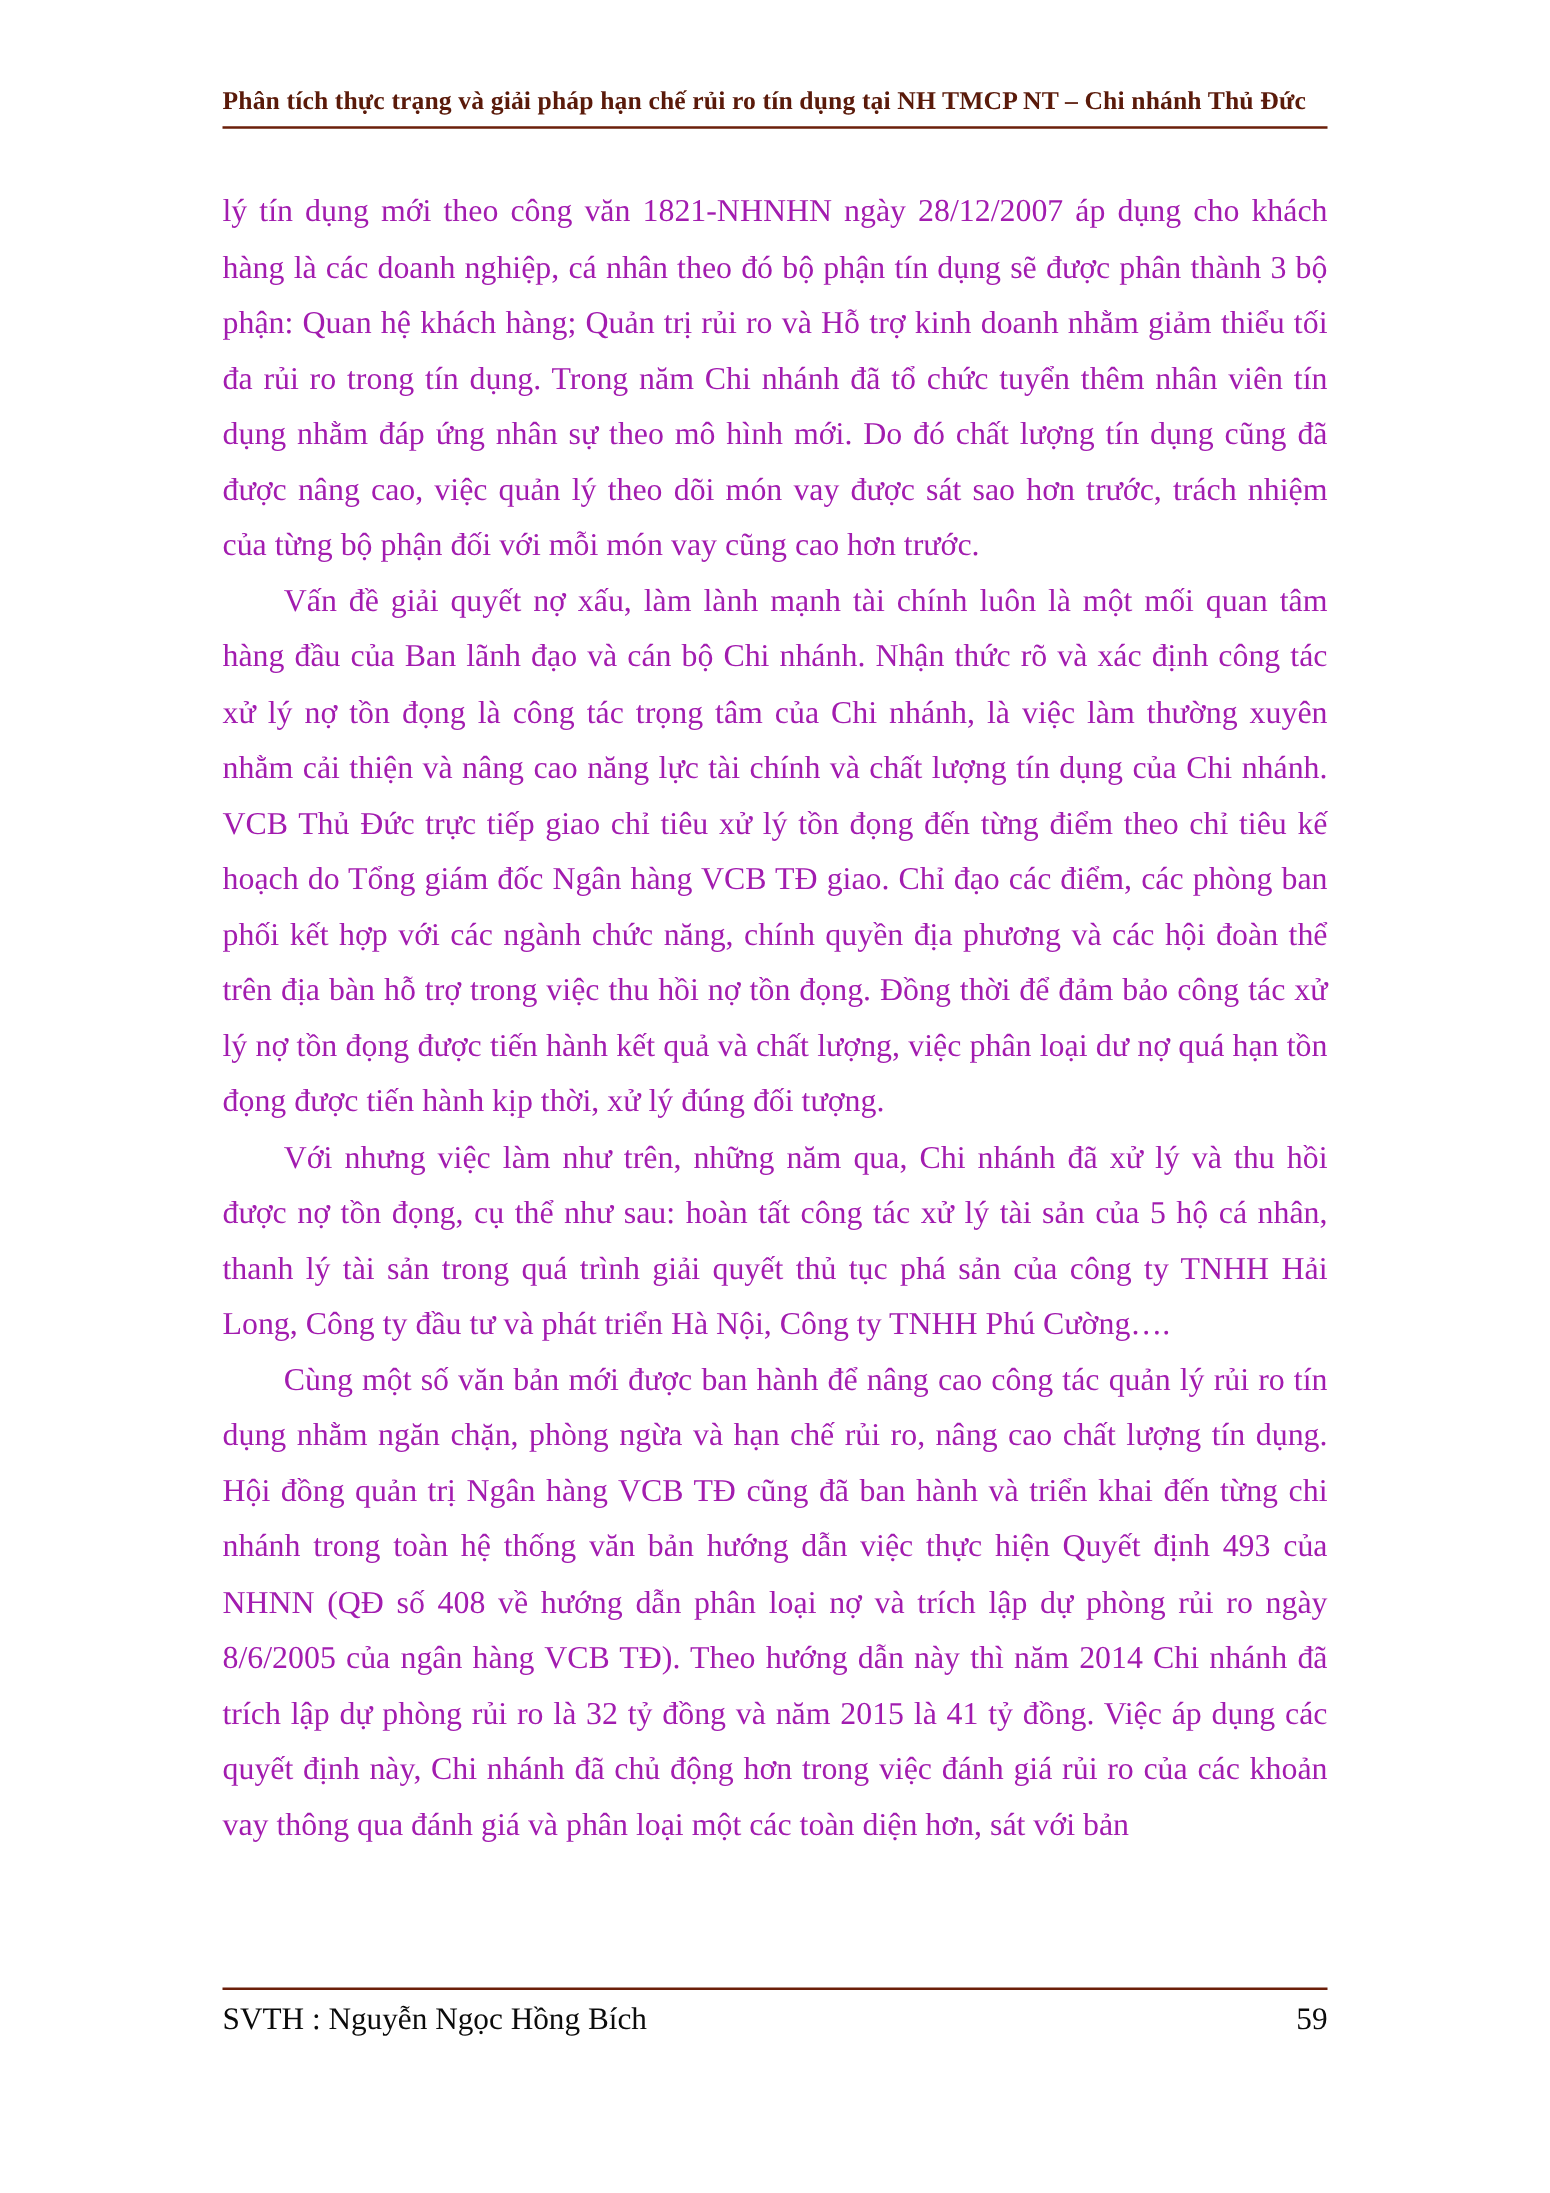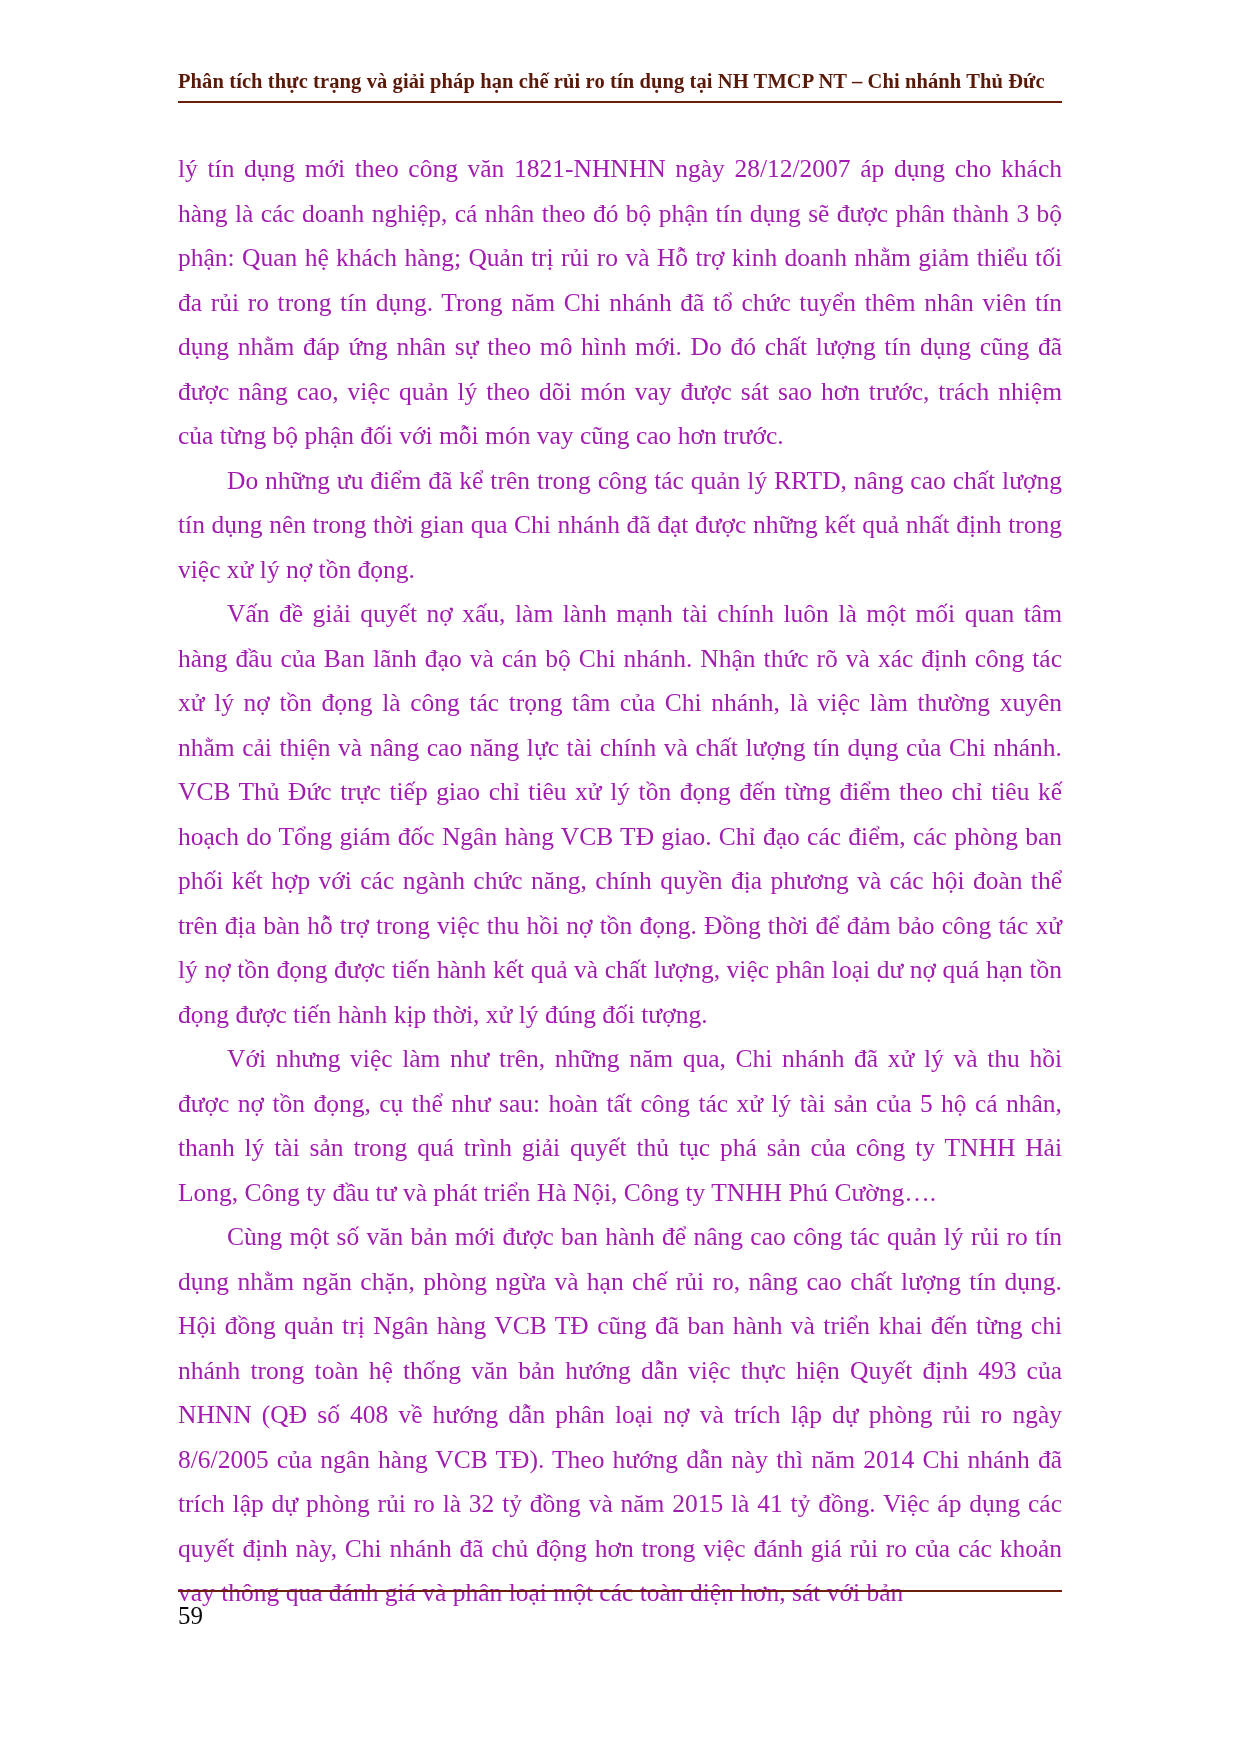--- a/index.html
+++ b/index.html
@@ -85,27 +85,27 @@
 <body>
 
 <div class="page">
 
   <div class="content">
     <div class="header">Phân tích thực trạng và giải pháp hạn chế rủi ro tín dụng tại NH TMCP NT  – Chi nhánh Thủ Đức</div>
     <div class="header-rule"></div>
 
     <div class="body-text">
       <p>lý tín dụng mới theo công văn 1821-NHNHN ngày 28/12/2007 áp dụng cho khách hàng là các doanh nghiệp, cá nhân theo đó bộ phận tín dụng sẽ được phân thành 3 bộ phận: Quan hệ khách hàng; Quản trị rủi ro và Hỗ trợ kinh doanh nhằm giảm thiểu tối đa rủi ro trong tín dụng. Trong năm  Chi nhánh đã tổ chức tuyển thêm nhân viên tín dụng nhằm đáp ứng nhân sự theo mô hình mới. Do đó chất lượng tín dụng cũng đã được nâng cao, việc quản lý theo dõi món vay được sát sao hơn trước, trách nhiệm của từng bộ phận đối với mỗi món vay cũng cao hơn trước.</p>
-      <p class="indent">Do những ưu điểm đã kể trên trong công tác quản lý RRTD, nâng cao chất lượng tín dụng nên trong thời gian qua Chi nhánh đã đạt được những  kết quả nhất định trong việc xử lý nợ tồn đọng.</p>
       <p class="indent">Vấn đề giải quyết nợ xấu, làm lành mạnh tài chính luôn là một mối quan tâm hàng đầu của Ban lãnh đạo và cán bộ Chi nhánh. Nhận thức rõ và xác định công tác xử lý nợ tồn đọng là công tác trọng tâm của Chi nhánh, là việc làm thường xuyên nhằm cải thiện và nâng cao năng lực tài chính và chất lượng tín dụng của Chi nhánh. VCB Thủ Đức trực tiếp giao chỉ tiêu xử lý tồn đọng đến từng điểm theo chỉ tiêu kế hoạch do Tổng giám đốc Ngân hàng VCB TĐ giao. Chỉ đạo các điểm, các phòng ban phối kết hợp với các ngành chức năng, chính quyền địa phương và các hội đoàn thể trên địa bàn hỗ trợ trong việc thu hồi nợ tồn đọng. Đồng thời để đảm bảo công tác xử lý nợ tồn đọng được tiến hành kết quả và chất lượng, việc phân loại dư nợ quá hạn tồn đọng được tiến hành kịp thời, xử lý đúng đối tượng.</p>
       <p class="indent">Với nhưng việc làm như trên, những năm qua, Chi nhánh đã xử lý và thu hồi được nợ tồn đọng, cụ thể như sau: hoàn tất công tác xử lý tài sản của 5 hộ cá nhân, thanh lý tài sản trong quá trình giải quyết thủ tục phá sản của công ty TNHH Hải Long, Công ty đầu tư và phát triển Hà Nội, Công ty TNHH Phú Cường….</p>
       <p class="indent">Cùng một số văn bản mới được ban hành để nâng cao công tác quản lý rủi ro tín dụng nhằm ngăn chặn, phòng ngừa và hạn chế rủi ro, nâng cao chất lượng tín dụng. Hội đồng quản trị Ngân hàng VCB TĐ cũng đã ban hành và triển khai đến từng chi nhánh trong toàn hệ thống văn bản hướng dẫn việc thực hiện Quyết định 493 của NHNN (QĐ số 408 về hướng dẫn phân loại nợ và trích lập dự phòng rủi ro ngày 8/6/2005 của ngân hàng VCB TĐ). Theo hướng dẫn này thì năm 2014 Chi nhánh đã trích lập dự phòng rủi ro là 32 tỷ đồng và năm 2015 là 41 tỷ đồng. Việc áp dụng các quyết định này, Chi nhánh đã chủ động hơn trong việc đánh giá rủi ro của các khoản vay thông qua đánh giá và phân loại một các toàn diện hơn, sát với bản</p>
     </div>
   </div>
 
   <div class="footer">
     <div class="footer-rule"></div>
     <div class="footer-row">
+      <span class="footer-left">SVTH : Nguyễn Ngọc Hồng Bích</span>
       <span class="footer-right">59</span>
     </div>
   </div>
 
 </div>
 
 </body></html>

